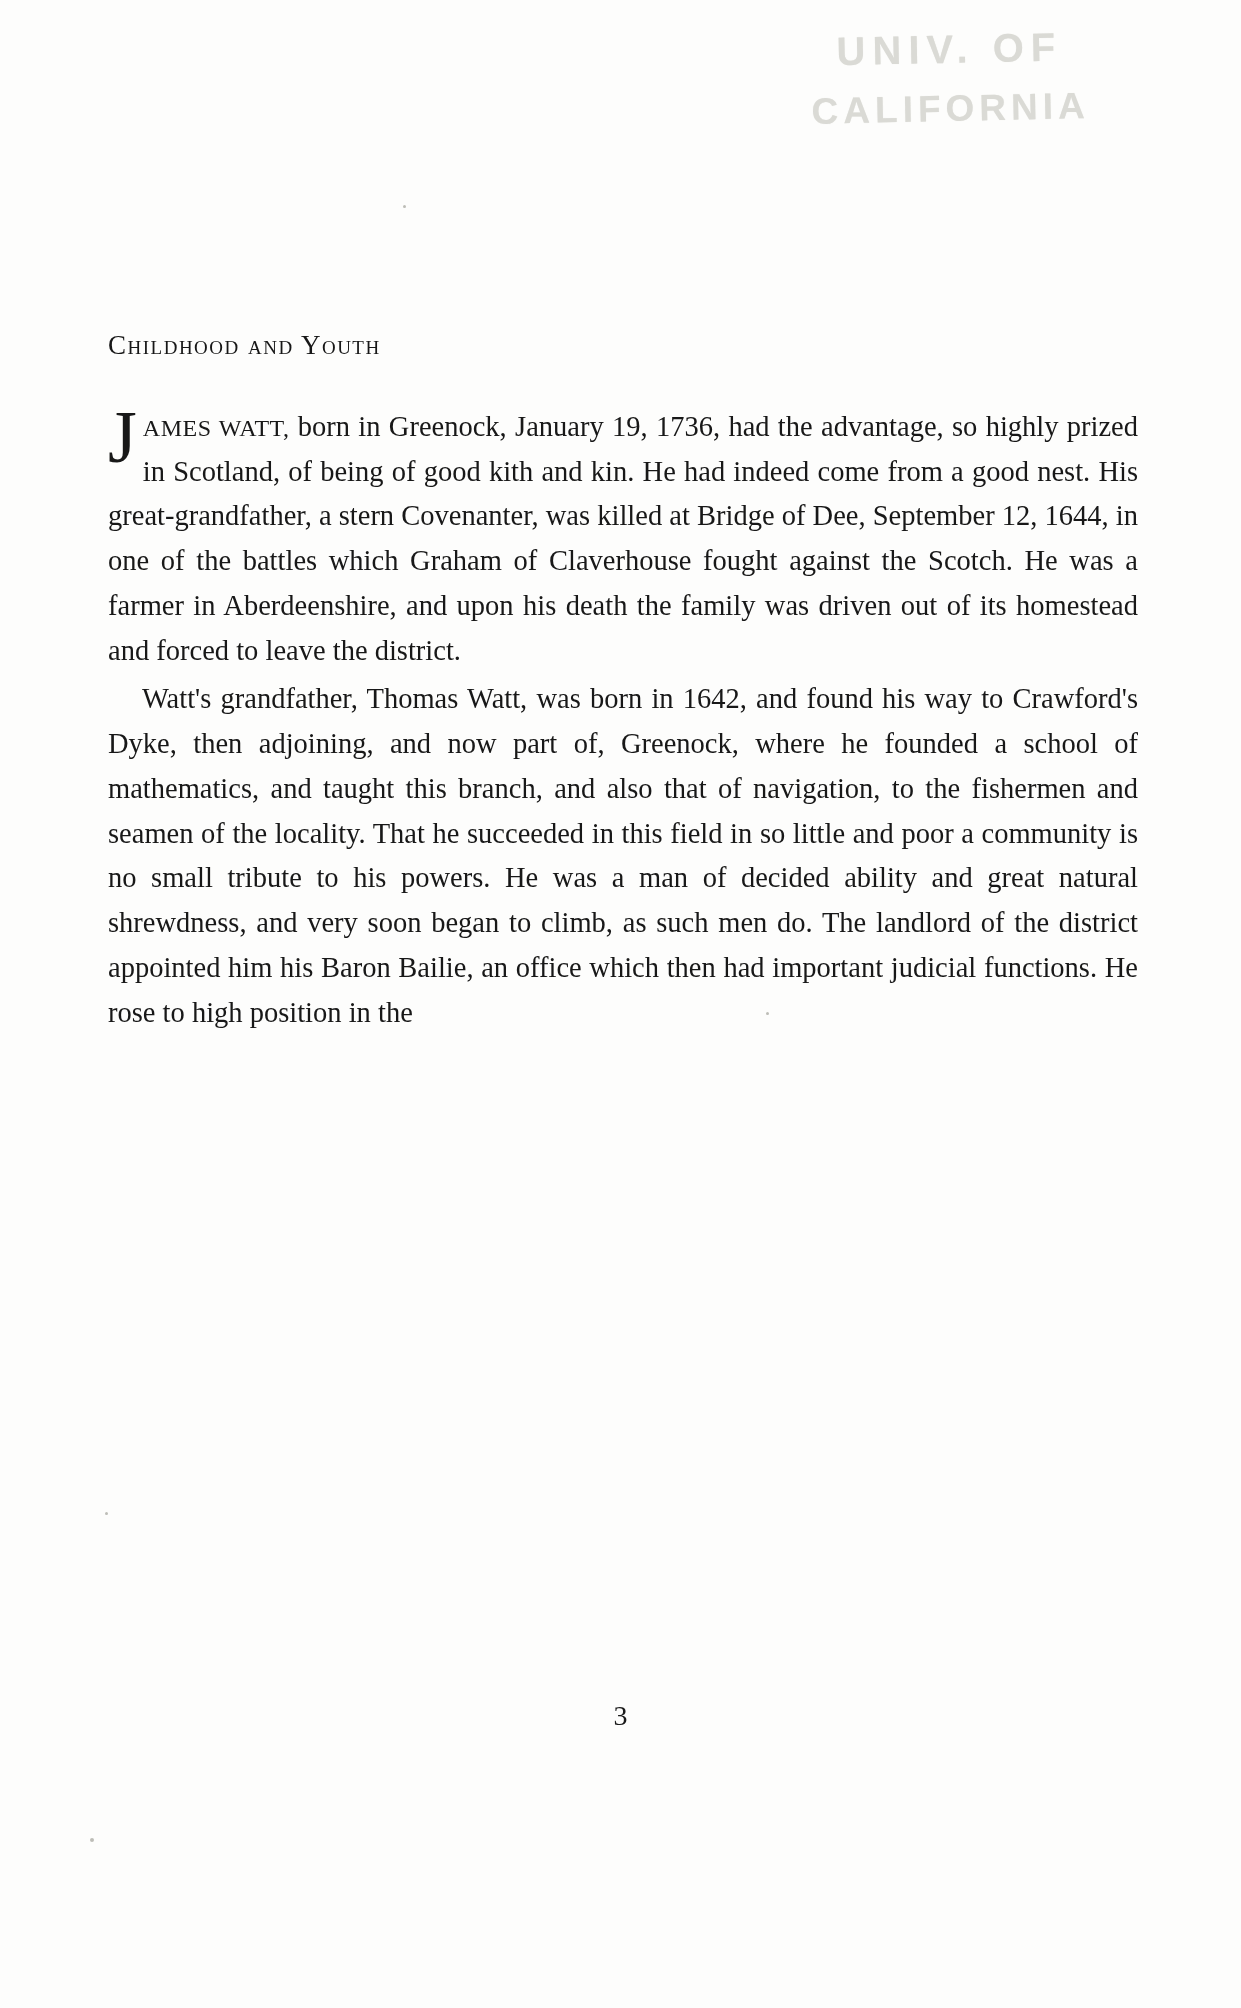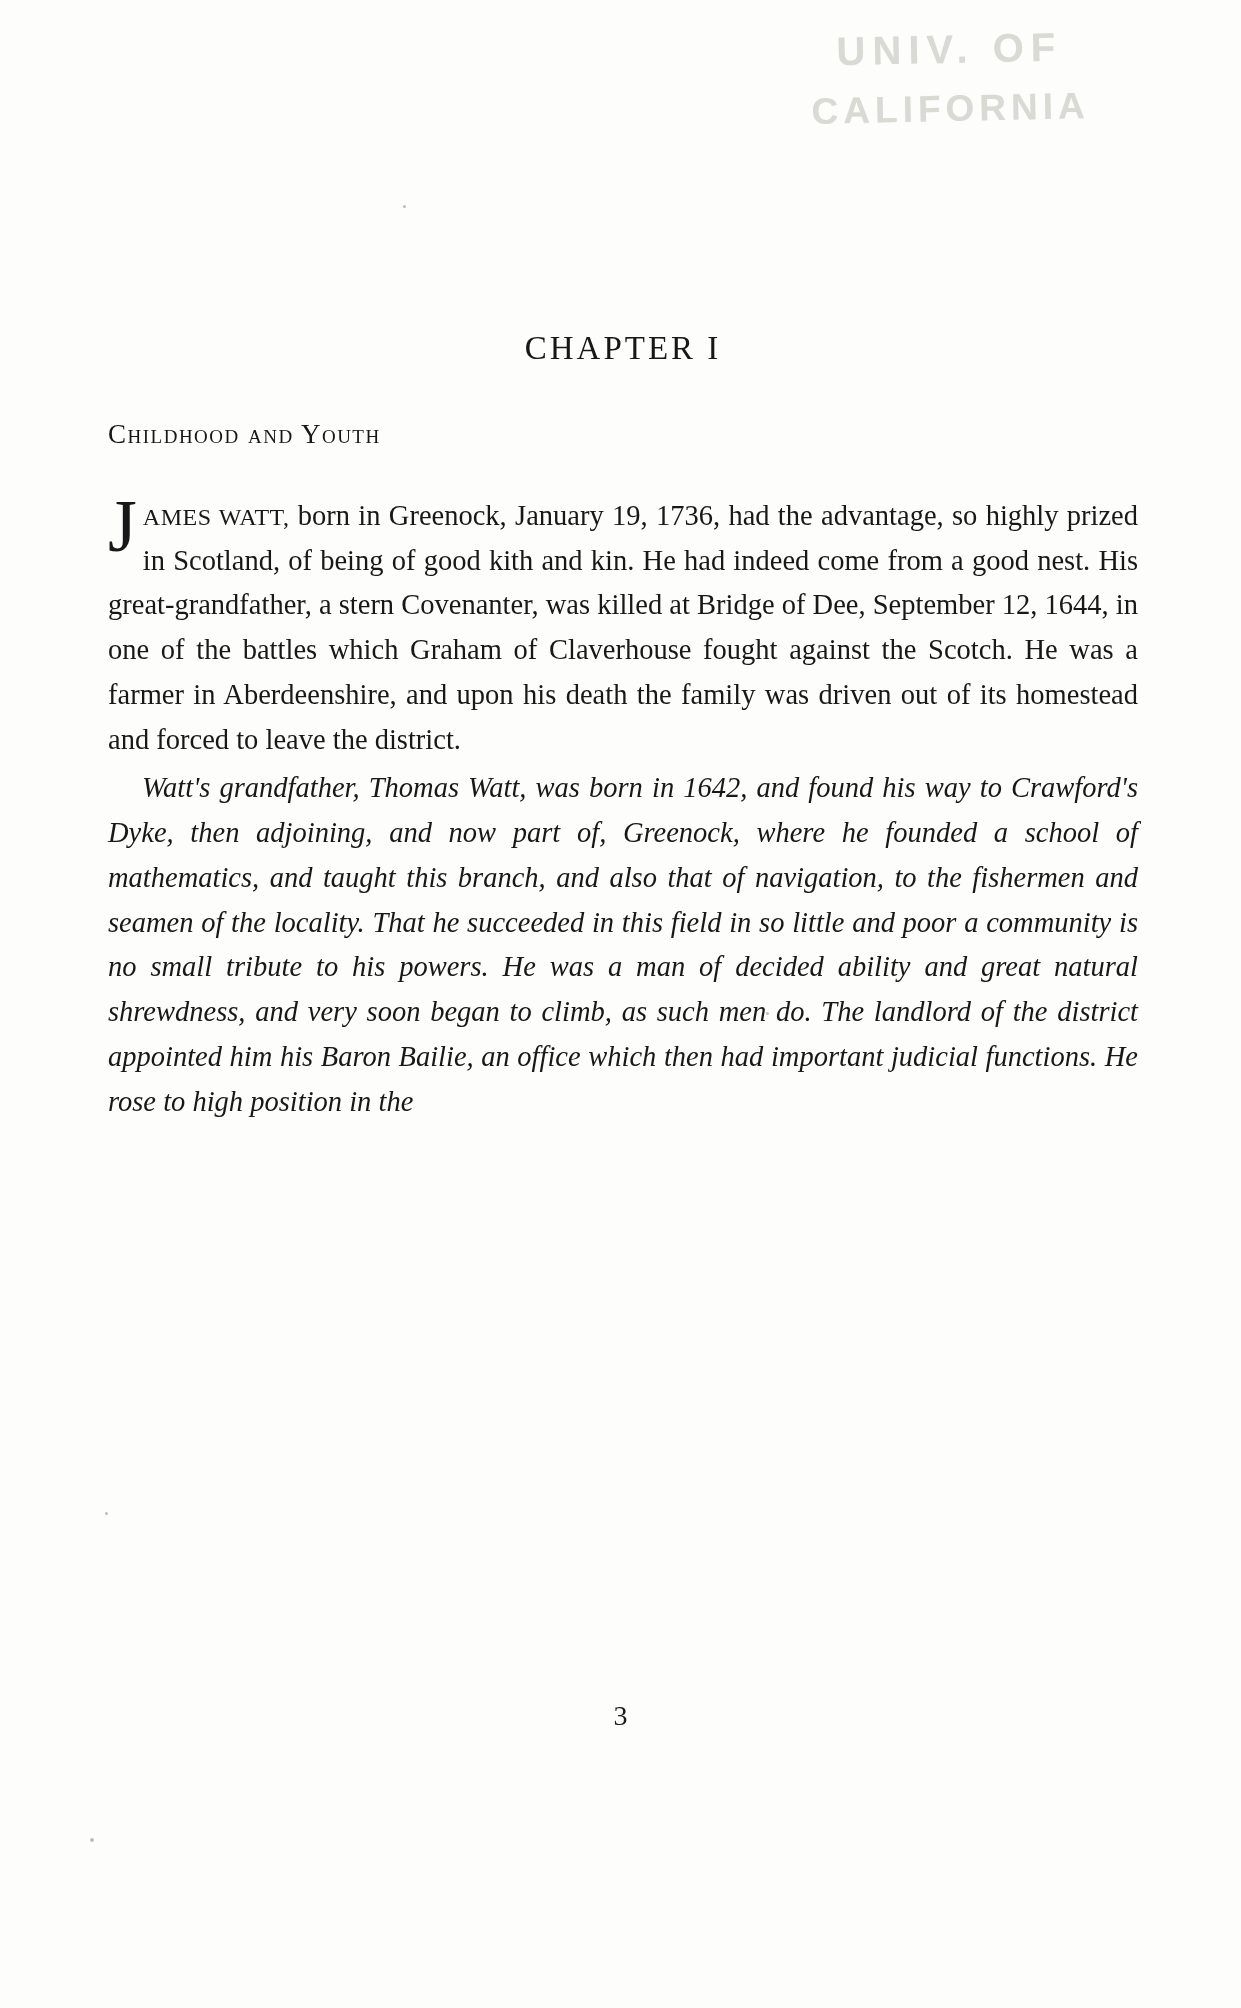--- a/index.html
+++ b/index.html
@@ -73,21 +73,20 @@
     text-align: justify;
     text-justify: inter-word;
     color: #181818;
     hyphens: manual;
   }
   p.first-para {
     text-indent: 0;
   }
   p.indent {
     text-indent: 34px;
-    font-style: italic;
   }
 
   
   .dropcap {
     float: left;
     font-size: 74px;
     line-height: 0.78;
     padding: 4px 6px 0 0;
     font-family: "Liberation Serif", serif;
   }
@@ -124,21 +123,20 @@
     <div class="line2">CALIFORNIA</div>
   </div>
 
   <div class="marginal-speck" style="top:205px; left:403px;"></div>
   <div class="marginal-speck" style="top:1012px; left:766px;"></div>
   <div class="marginal-speck" style="top:1512px; left:105px;"></div>
   <div class="marginal-speck" style="top:1838px; left:90px; width:4px; height:4px;"></div>
 
   <div class="content">
 
-    <h1 class="chapter-title">CHAPTER I</h1>
 
     <h2 class="chapter-subtitle">Childhood and Youth</h2>
 
     <p class="body-text first-para"><span class="dropcap">J</span><span class="smallcaps-run">AMES WATT,</span><span> born in Greenock, January 19, 1736, had the advantage, so highly prized in Scotland, of being of good kith and kin. He had indeed come from a good nest. His great-grandfather, a stern Covenanter, was killed at Bridge of Dee, September 12, 1644, in one of the battles which Graham of Claverhouse fought against the Scotch. He was a farmer in Aberdeenshire, and upon his death the family was driven out of its homestead and forced to leave the district.</span></p>
 
     <p class="body-text indent">Watt's grandfather, Thomas Watt, was born in 1642, and found his way to Crawford's Dyke, then adjoining, and now part of, Greenock, where he founded a school of mathematics, and taught this branch, and also that of navigation, to the fishermen and seamen of the locality. That he succeeded in this field in so little and poor a community is no small tribute to his powers. He was a man of decided ability and great natural shrewdness, and very soon began to climb, as such men do. The landlord of the district appointed him his Baron Bailie, an office which then had important judicial functions. He rose to high position in the</p>
 
   </div>
 
   <div class="folio">3</div>

